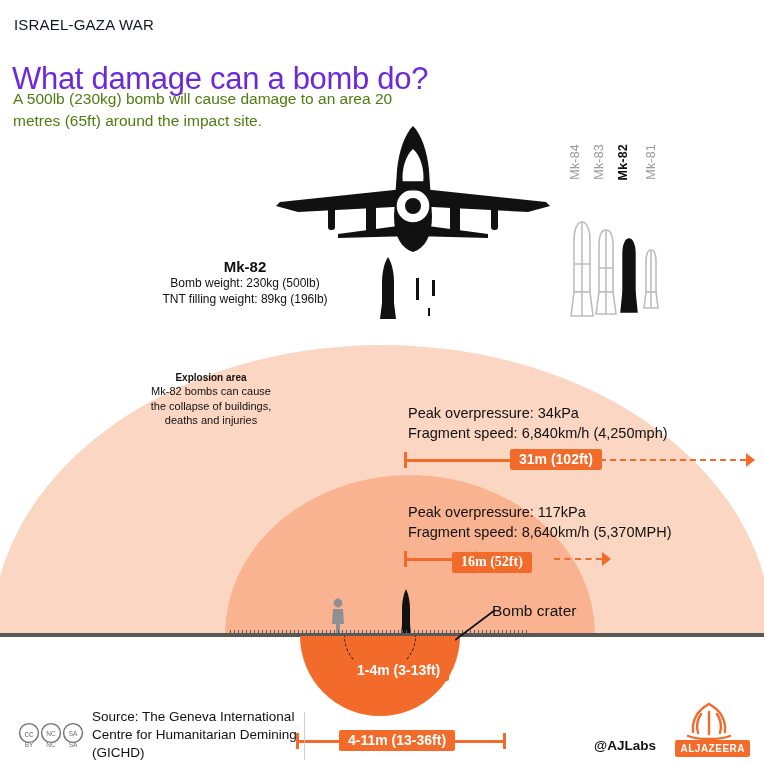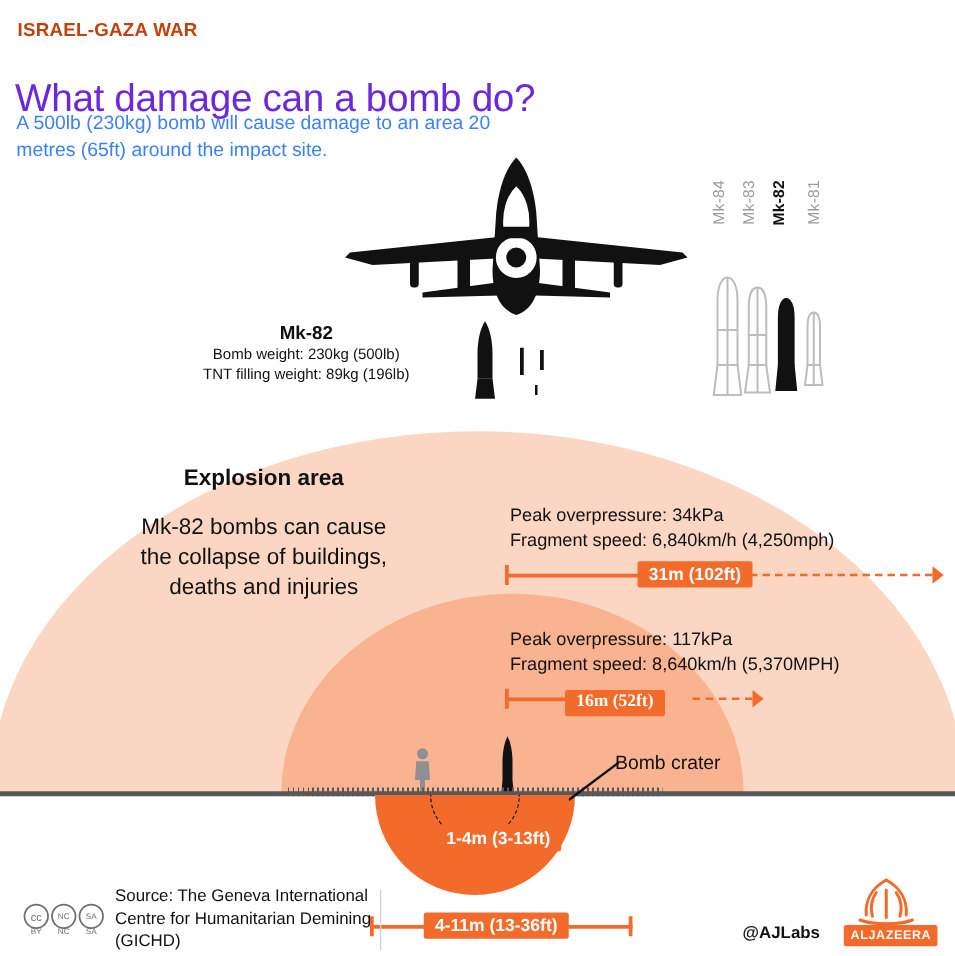--- a/index.html
+++ b/index.html
@@ -11,31 +11,31 @@
     font-family: "Liberation Sans", sans-serif;
     color: #111111;
     overflow: hidden;
     position: relative;
   }
   #page { position: relative; width: 764px; height: 765px; }
 
   
   .kicker {
     position: absolute; left: 14px; top: 16px;
-    font-size: 15px; font-weight: bold; letter-spacing: 0.2px;
-    color: #c2410c;
+    font-size: 15px; font-weight: normal; letter-spacing: 0.2px;
+    color: #0f172a;
   }
   .headline {
     position: absolute; left: 12px; top: 40px;
     font-size: 31px; color: #6d28d9; font-weight: normal;
     letter-spacing: -0.3px;
   }
   .standfirst {
     position: absolute; left: 13px; top: 88px; width: 380px;
-    font-size: 15.5px; line-height: 1.45; color: #3b82f6;
+    font-size: 15.5px; line-height: 1.45; color: #4d7c0f;
   }
 
   
   .plane { position: absolute; left: 268px; top: 120px; }
 
   
   .family { position: absolute; left: 566px; top: 118px; }
   .family-labels { position: relative; height: 62px; }
   .fam-label {
     position: absolute; bottom: 0;
@@ -89,22 +89,22 @@
     width: 72px; height: 36px;
     border: 1.6px dashed #111; border-top: none;
     border-bottom-left-radius: 36px 36px;
     border-bottom-right-radius: 36px 36px;
   }
 
   
   .explosion-area {
     position: absolute; left: 56px; top: 372px; width: 310px; text-align: center;
   }
-  .explosion-area .t { font-size: 18px; font-weight: bold; margin-bottom: 17px; }
-  .explosion-area .b { font-size: 18px; line-height: 1.32; }
+  .explosion-area .t { font-size: 10px; font-weight: bold; margin-bottom: 1px; }
+  .explosion-area .b { font-size: 11px; line-height: 1.32; }
 
   .metric { position: absolute; font-size: 14.5px; line-height: 1.35; }
   .metric-1 { left: 408px; top: 404px; }
   .metric-2 { left: 408px; top: 503px; }
 
   
   .measure { position: absolute; height: 22px; }
   .mbar { position: absolute; top: 10px; height: 2.6px; background: #f26b2b; }
   .mcap { position: absolute; top: 3px; width: 2.6px; height: 16px; background: #f26b2b; }
   .mdash { position: absolute; top: 9.5px; height: 0; border-top: 2.2px dashed #f26b2b; }

